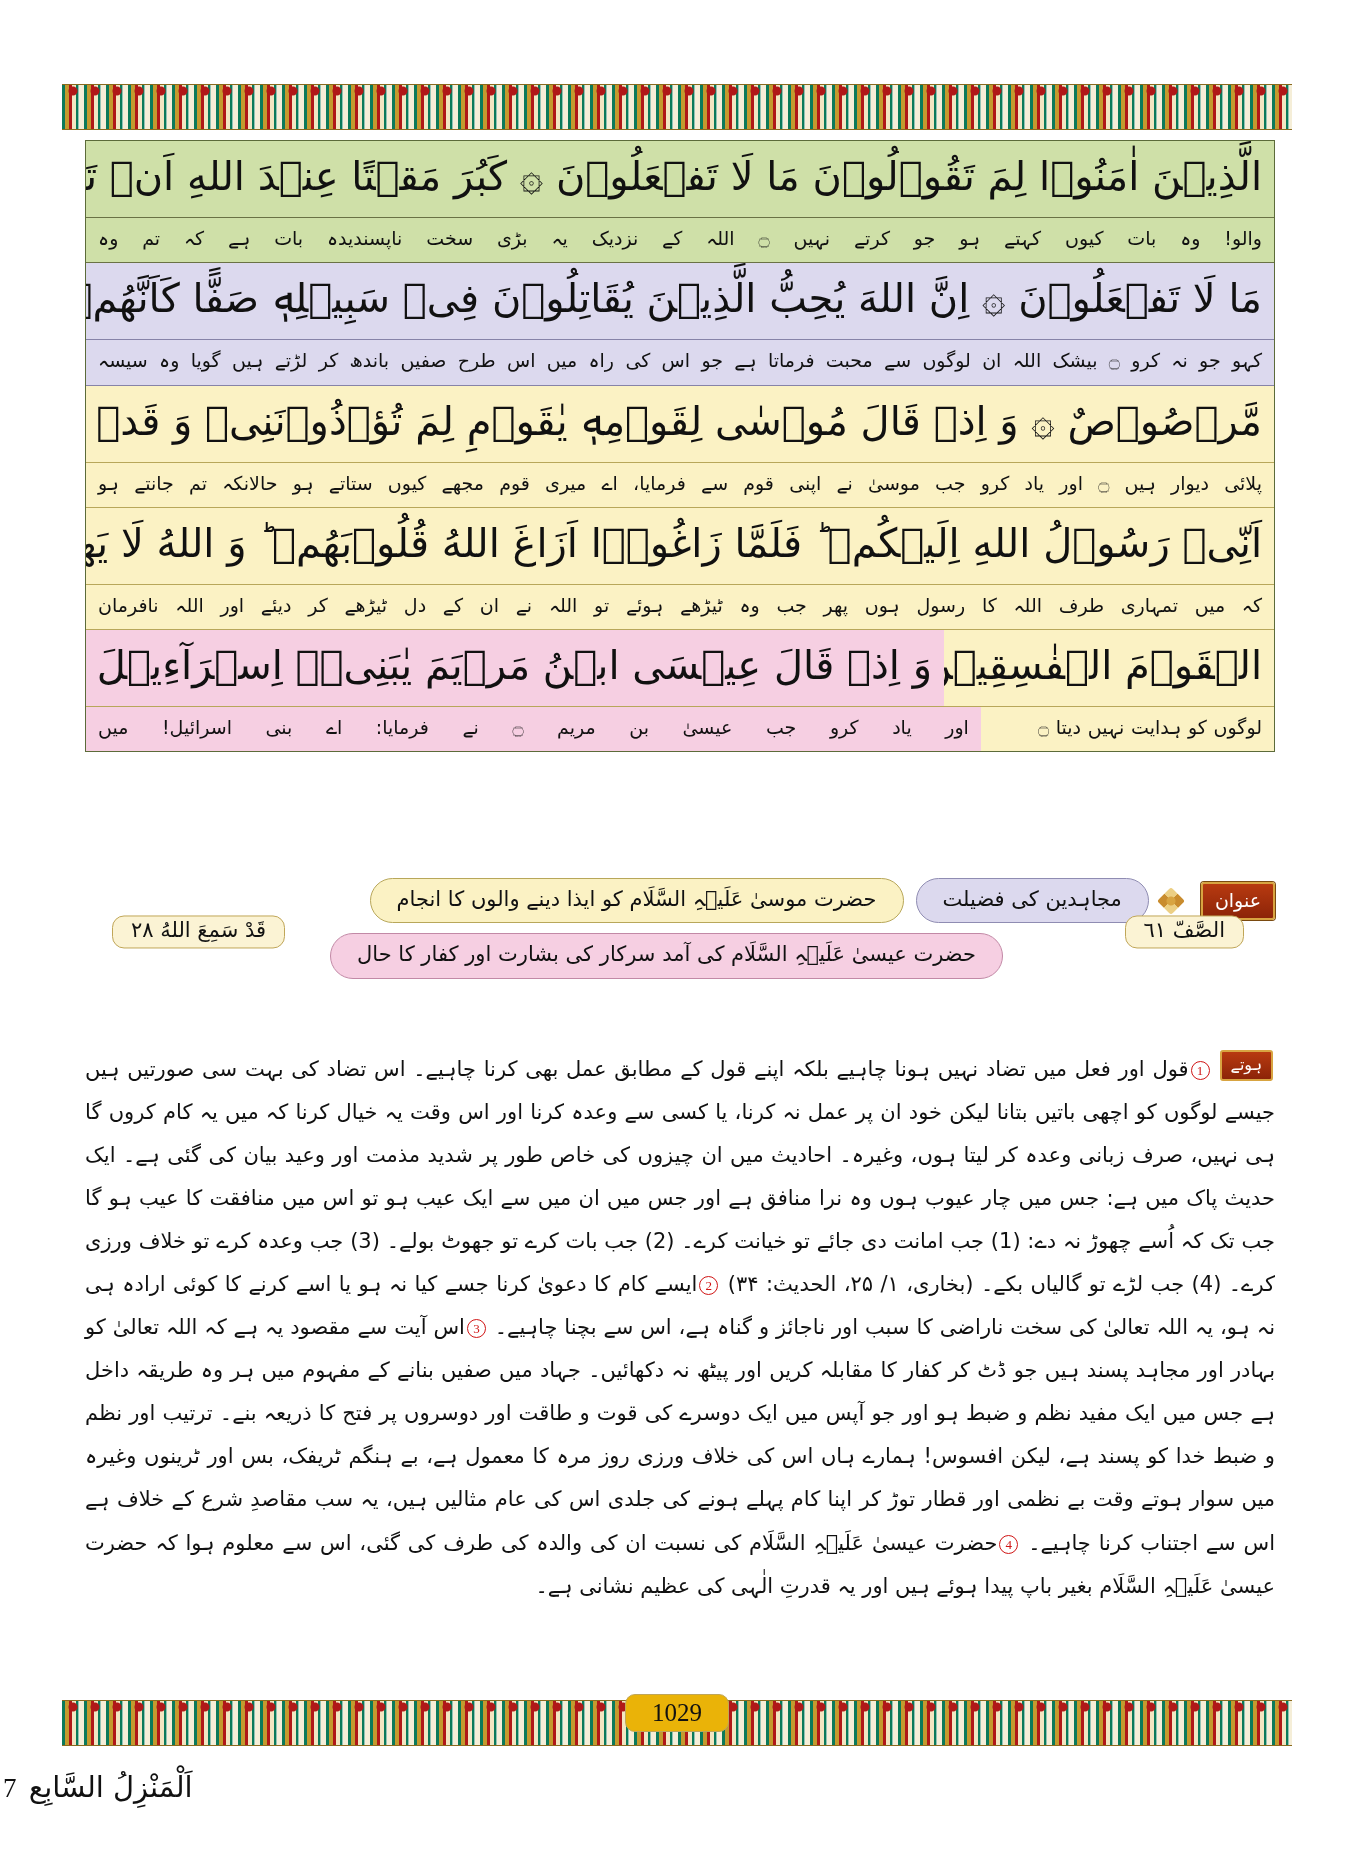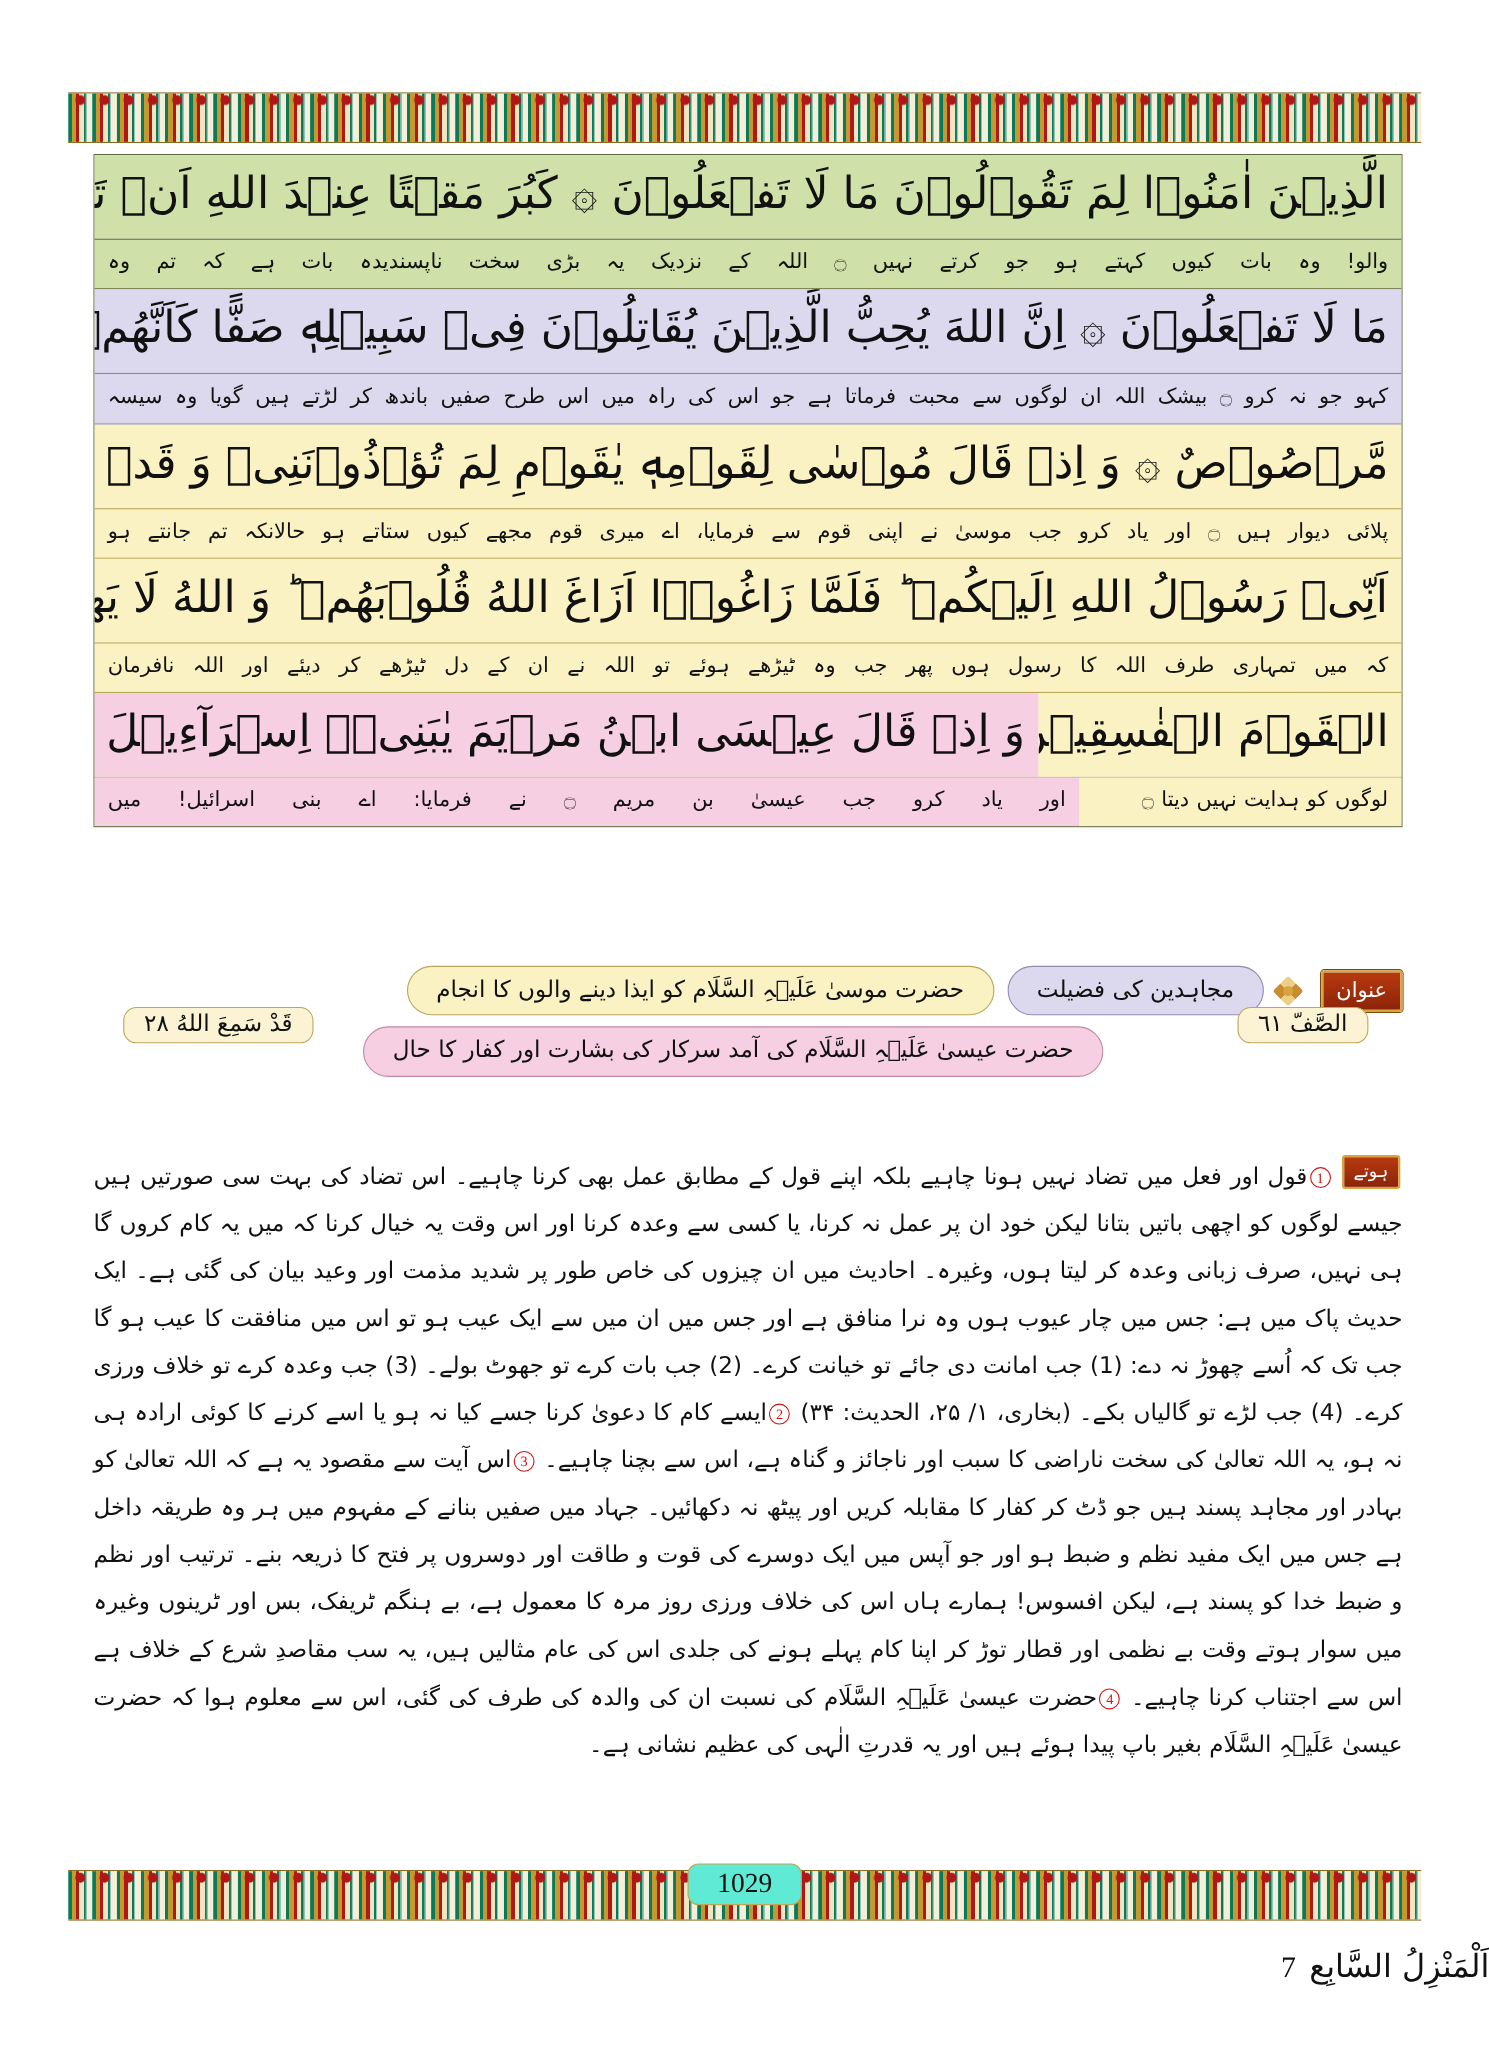--- a/index.html
+++ b/index.html
@@ -70,36 +70,36 @@
     font-family: "DejaVu Sans", "Liberation Sans", sans-serif;
   }
   .cartouche-surah { right: 110px; }
   .cartouche-juz   { left: 112px; text-align: center; }
 
   .page-number-pill {
     position: absolute;
     top: 1694px;
     left: 50%;
     transform: translateX(-50%);
-    background: #5eead4;
+    background: #eab308;
     border: 1px solid #c0a658;
     border-radius: 10px;
     padding: 4px 26px;
     font-size: 25px;
     color: #111;
     z-index: 5;
     direction: ltr;
     font-family: "Liberation Serif", serif;
   }
 
   .manzil {
     position: absolute;
     top: 1770px;
     left: 0; right: 0;
-    text-align: right;
+    text-align: left;
     font-size: 29px;
     color: #111;
     direction: rtl;
   }
   .manzil .manzil-num {
     display: inline-block;
     font-family: "Liberation Serif", serif;
     font-size: 27px;
     padding: 0 3px;
   }

